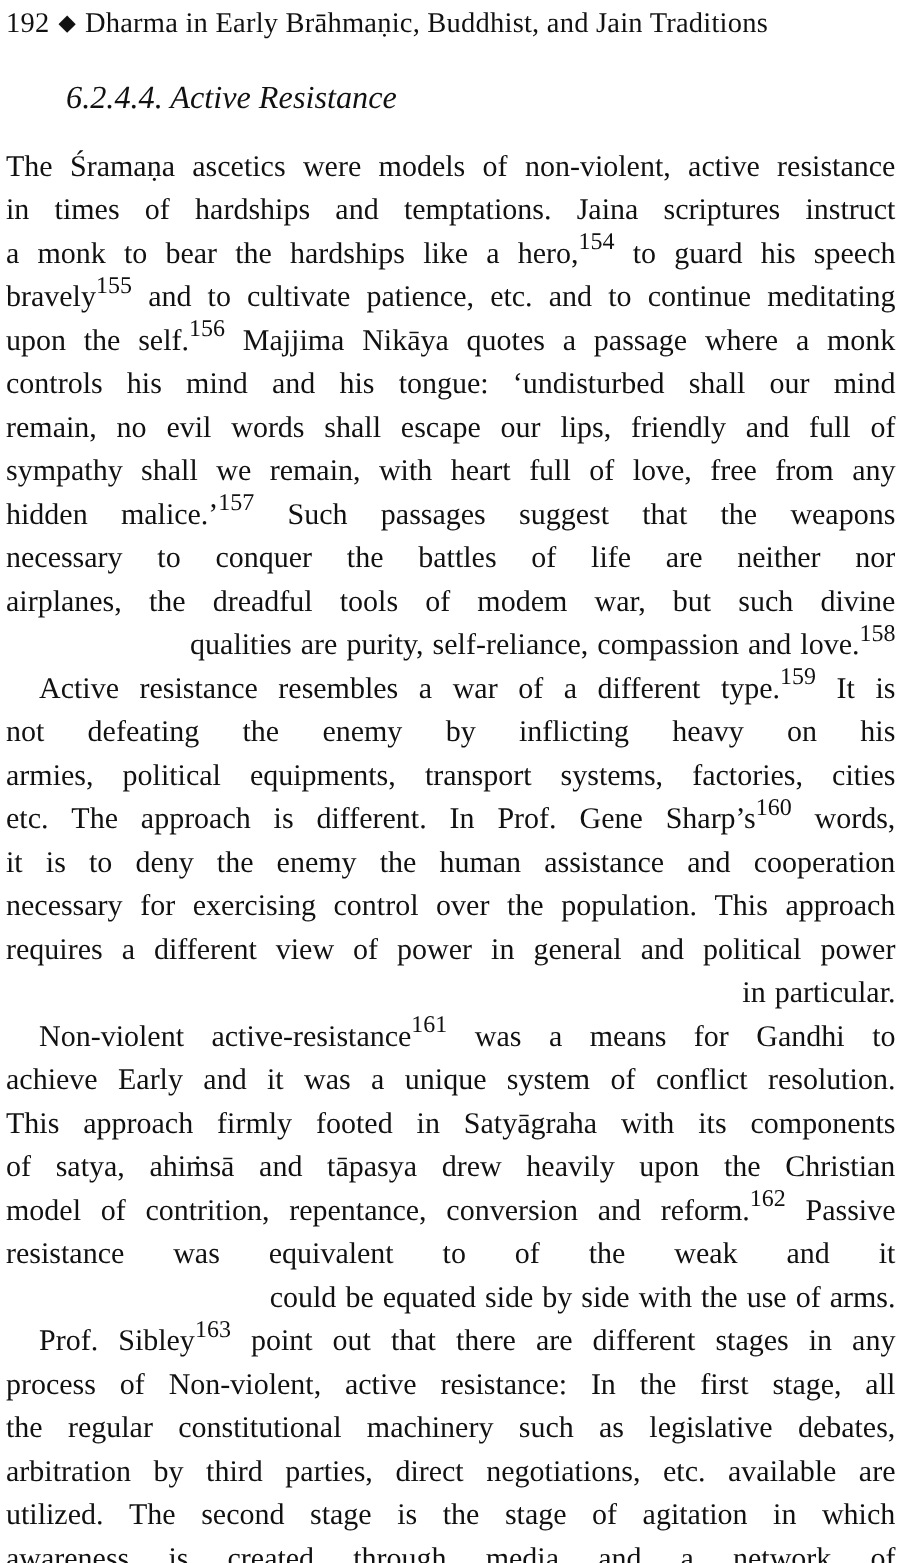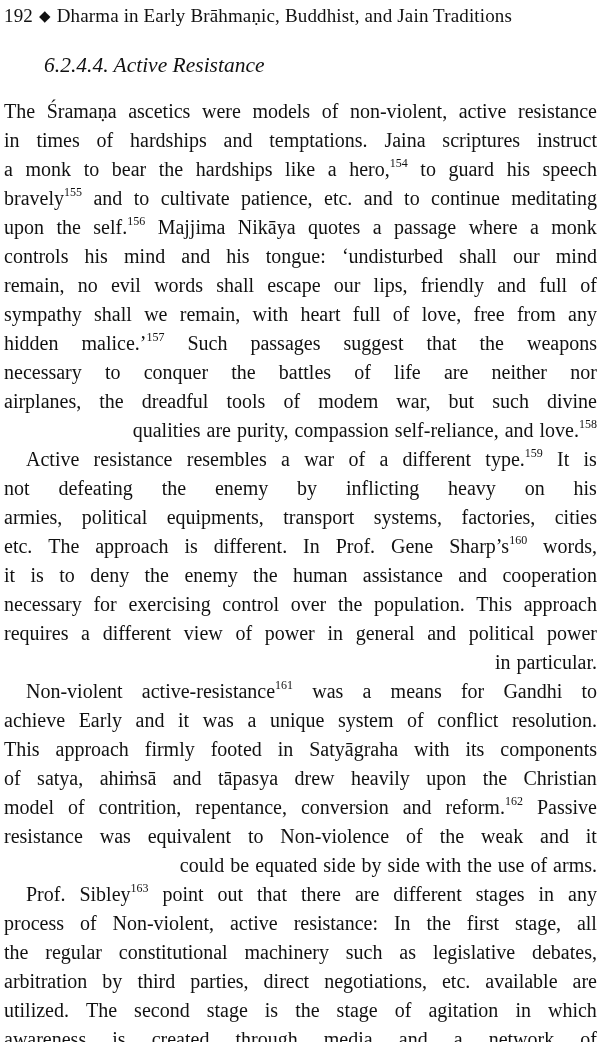--- a/index.html
+++ b/index.html
@@ -4,21 +4,21 @@
 <style>
   html, body { margin:0; padding:0; background:#ffffff; }
   body { width:600px; height:1042px; overflow:hidden; position:relative;
          font-family:"Liberation Serif", "DejaVu Serif", serif; color:#111111; }
   .header { position:absolute; left:4px; top:4px; width:592px; font-size:19px; line-height:24px; white-space:nowrap; letter-spacing:0.15px; }
   .header .diamond { font-size:15px; margin:0 6px 0 6px; position:relative; top:-1px; }
   .section-title { position:absolute; left:4px; top:51px; font-size:21.5px; font-style:italic; line-height:28px; white-space:nowrap;margin-left:40px; }
   .body-text { position:absolute; left:4px; top:97px; width:593px; }
   .line { display:block; height:29px; line-height:29px; font-size:20px; text-align:justify; text-align-last:justify; white-space:nowrap; overflow:visible; }
   .line.indent { padding-left:22px; }
-  sup { font-size:12px; line-height:0; vertical-align:super; position:relative; top:-1px; }
+  sup { font-size:16px; line-height:0; vertical-align:super; position:relative; top:-1px; }
   .jline { display:flex; justify-content:space-between; white-space:nowrap;font-family:Liberation Serif, serif; }
   .jline.left { justify-content:flex-end; gap:6px; }
 </style>
 </head>
 <body>
 
 <div class="header">
   <span>192</span><span class="diamond">◆</span><span>Dharma in Early Brāhmaṇic, Buddhist, and Jain Traditions</span>
 </div>
 
@@ -184,22 +184,22 @@
         <span>but</span>
         <span>such</span>
         <span>divine</span>
       </div>
     </div>
     <div class="line">
       <div class="jline left">
         <span>qualities</span>
         <span>are</span>
         <span>purity,</span>
+        <span>self-reliance,</span>
         <span>compassion</span>
-        <span>self-reliance,</span>
         <span>and</span>
         <span>love.<sup>158</sup></span>
       </div>
     </div>
     <div class="line indent">
       <div class="jline">
         <span>Active</span>
         <span>resistance</span>
         <span>resembles</span>
         <span>a</span>
@@ -364,21 +364,20 @@
         <span>reform.<sup>162</sup></span>
         <span>Passive</span>
       </div>
     </div>
     <div class="line">
       <div class="jline">
         <span>resistance</span>
         <span>was</span>
         <span>equivalent</span>
         <span>to</span>
-        <span>Non-violence</span>
         <span>of</span>
         <span>the</span>
         <span>weak</span>
         <span>and</span>
         <span>it</span>
       </div>
     </div>
     <div class="line">
       <div class="jline left">
         <span>could</span>

